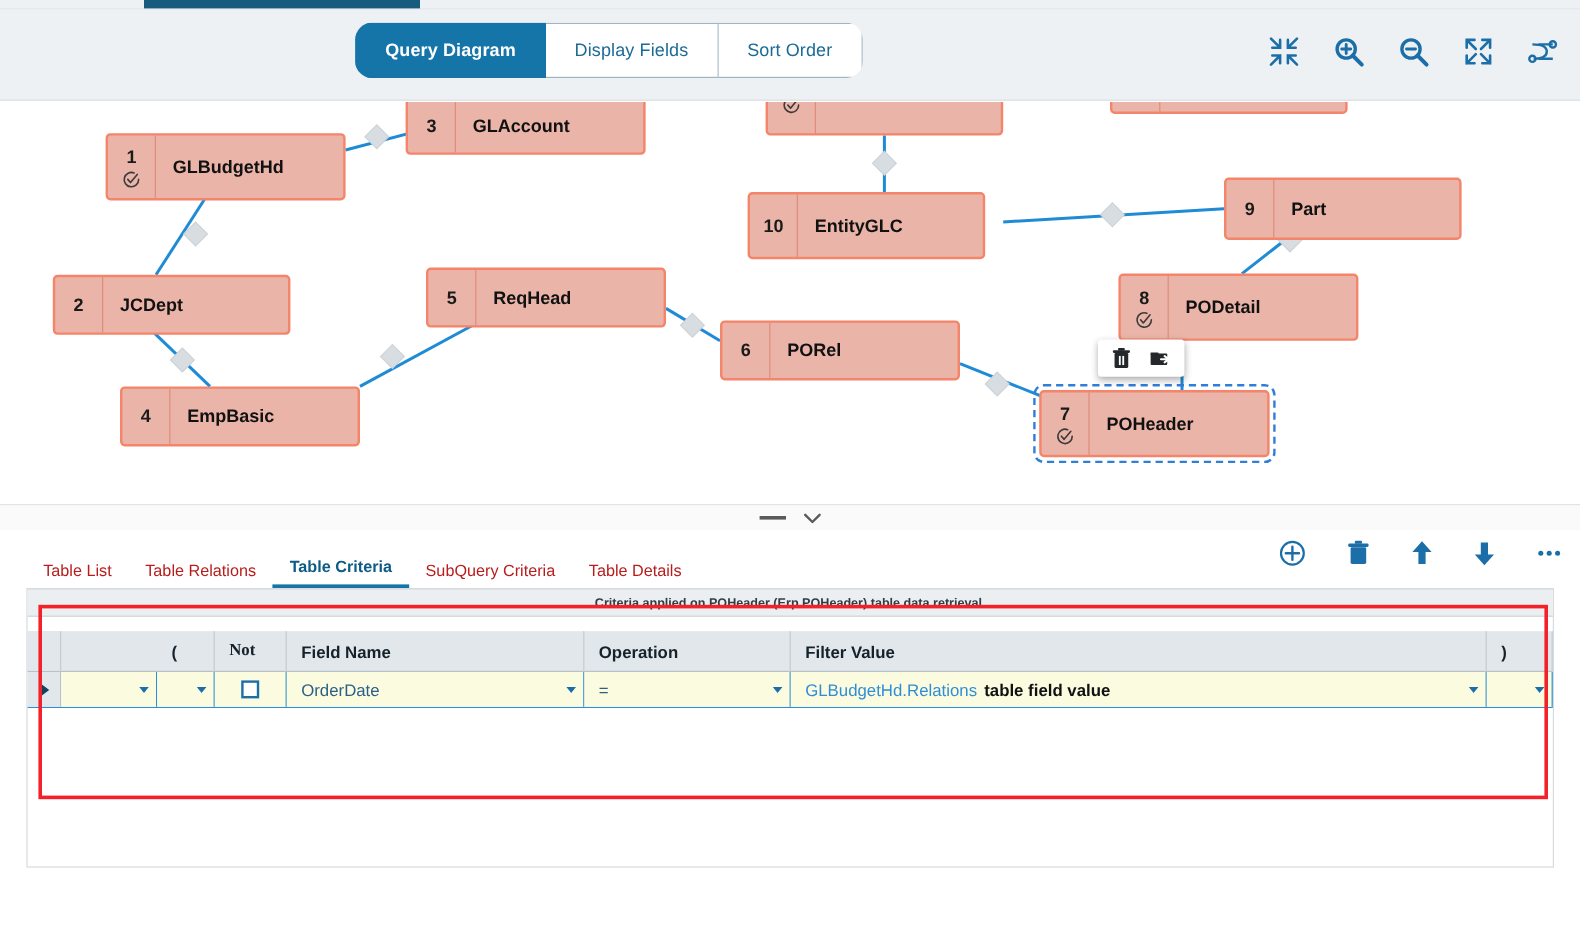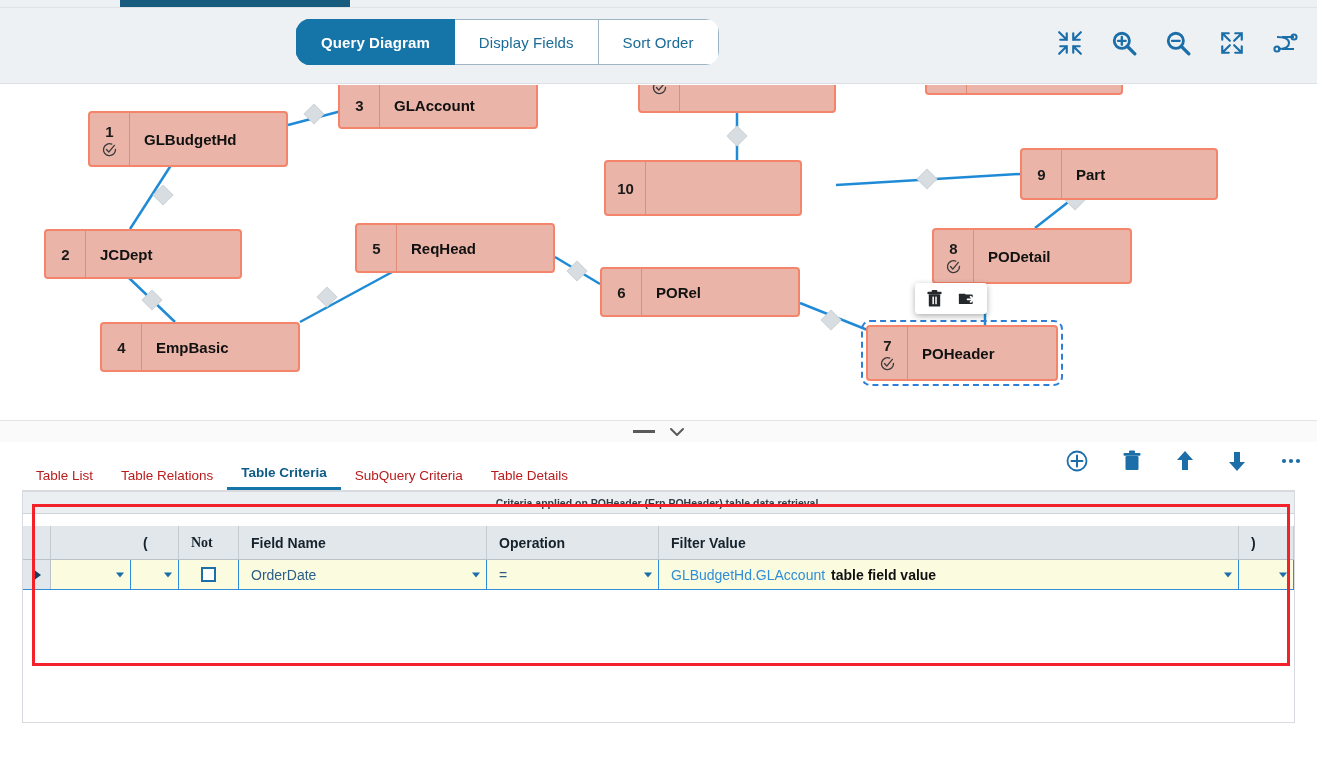--- a/index.html
+++ b/index.html
@@ -371,22 +371,23 @@
       <div class="node-idx">
         <span class="node-num">1</span>
         <svg class="chk" viewBox="0 0 20 20">
           <path d="M18 10 A8 8 0 1 1 13 2.8" fill="none" stroke="#3b3b3b" stroke-width="1.8" stroke-linecap="round"></path>
           <path d="M6 10 L9 13.5 L16.5 4.5" fill="none" stroke="#3b3b3b" stroke-width="1.8" stroke-linecap="round" stroke-linejoin="round"></path>
         </svg>
       </div>
       <div class="node-label">GLBudgetHd</div>
     </div>
 
-    <div class="node" style="left:604px; top:75px; width:198px; height:56px;">
+    <div class="node" style="left:623px; top:75px; width:198px; height:56px;">
       <div class="node-idx">10</div>
+      <div class="node-label">EntityGLC</div>
     </div>
 
     <div class="node" style="left:1020px; top:63px; width:198px; height:52px;">
       <div class="node-idx">9</div>
       <div class="node-label">Part</div>
     </div>
 
     <div class="node" style="left:44px; top:144px; width:198px; height:50px;">
       <div class="node-idx">2</div>
       <div class="node-label">JCDept</div>
@@ -516,21 +517,21 @@
         </div>
         <div class="gc" style="width:248px;">
           <span>OrderDate</span>
           <span class="caret"></span>
         </div>
         <div class="gc" style="width:172px;">
           <span>=</span>
           <span class="caret"></span>
         </div>
         <div class="gc" style="width:580px;">
-          <span class="fv-ref">GLBudgetHd.GLAccount</span>
+          <span class="fv-ref">GLBudgetHd.Relations</span>
           <span class="fv-plain">table field value</span>
           <span class="caret"></span>
         </div>
         <div class="gc" style="width:55px;">
           <span></span>
           <span class="caret"></span>
         </div>
       </div>
     </div>
 

